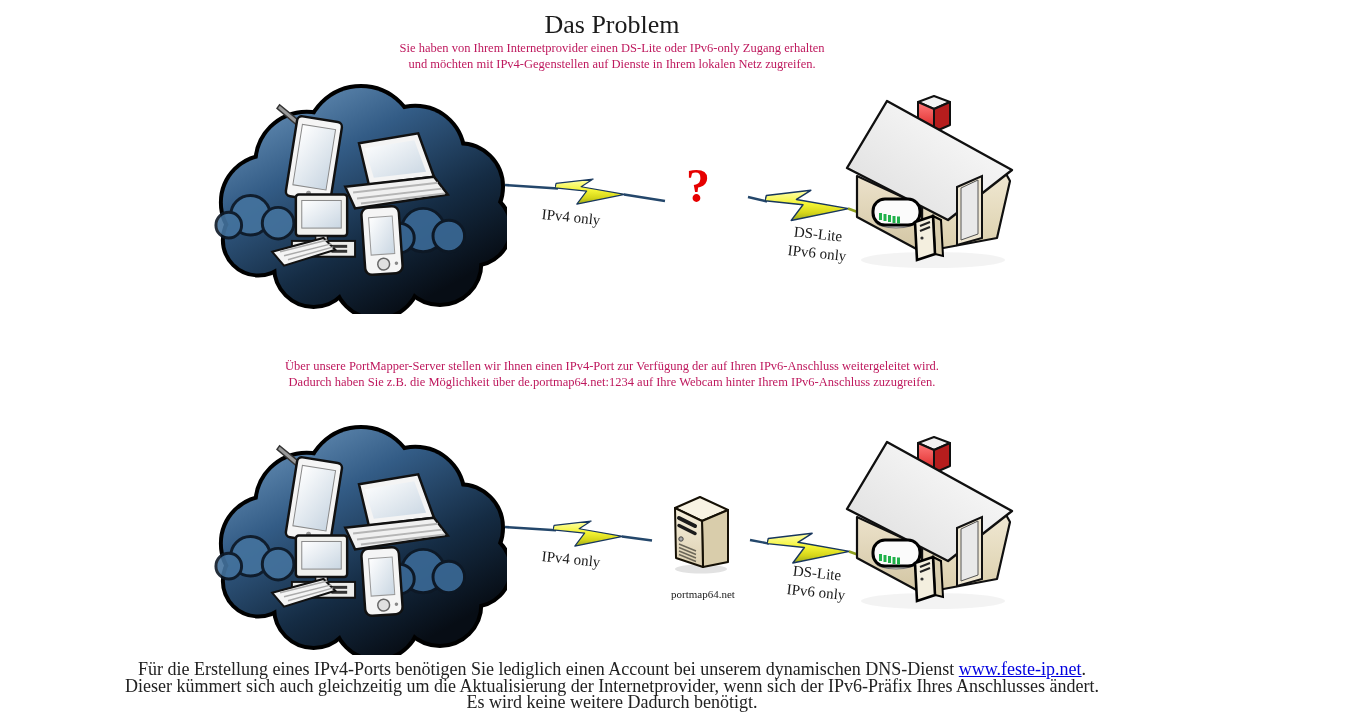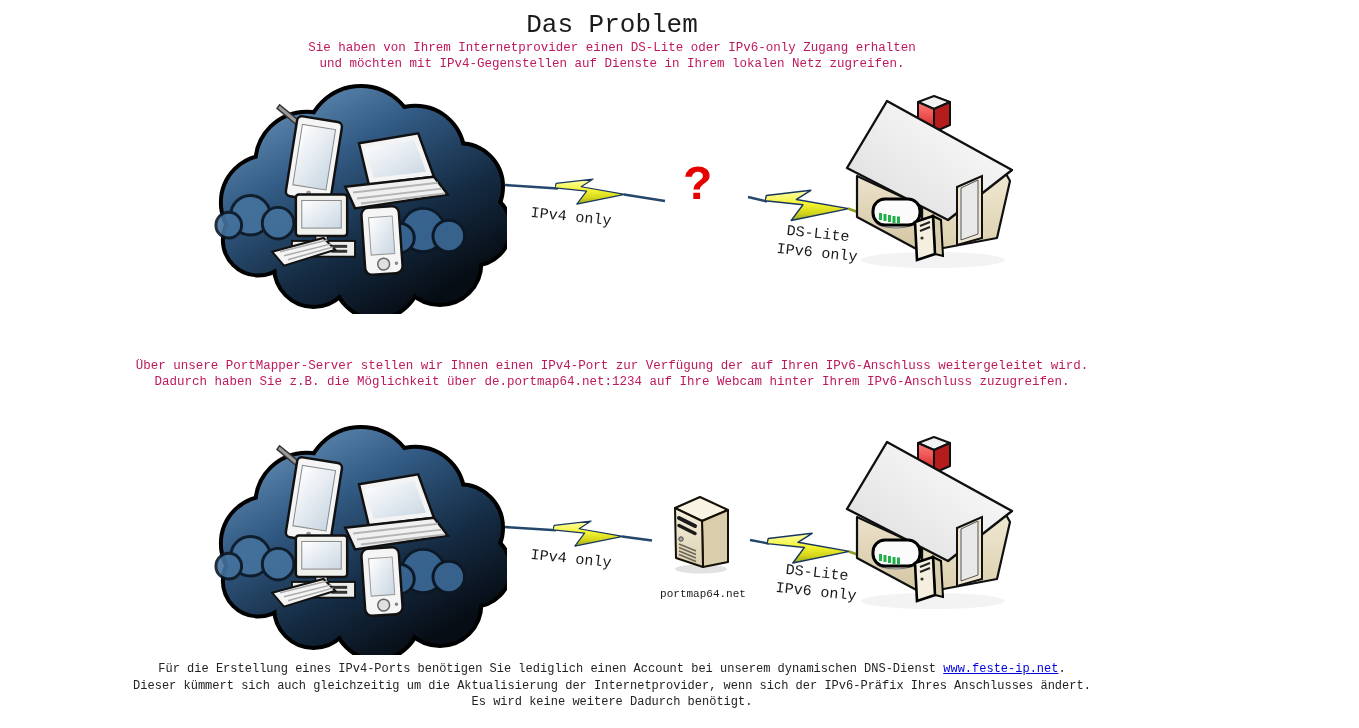--- a/index.html
+++ b/index.html
@@ -1,25 +1,25 @@
 <!DOCTYPE html>
 <html><head>
 <meta charset="utf-8">
 <style>
   html,body{margin:0;padding:0;background:#fff;}
   .canvas{position:relative;width:1359px;height:728px;background:#fff;overflow:hidden;
-          font-family:Liberation Mono, monospace;}
+          font-family:Liberation Serif, serif;}
   .center-col{position:absolute;left:0;width:1224px;text-align:center;}
   .h1{font-size:26px;color:#1b1b1b;letter-spacing:0px;}
   .sub{font-size:12.5px;line-height:16px;color:#be185d;}
   .diagram-label{position:absolute;width:130px;text-align:center;font-size:15px;color:#1a1a1a;
                  transform:rotate(6deg);}
   .server-label{position:absolute;width:130px;text-align:center;font-size:11px;color:#1a1a1a;}
   .qmark{position:absolute;font-size:48px;font-weight:bold;color:#e60000;line-height:52px;}
-  .footer{font-size:12px;line-height:16.5px;color:#222;}
+  .footer{font-size:18px;line-height:16.5px;color:#222;}
   .footer a{color:#0000e0;text-decoration:underline;}
   svg.icon{position:absolute;overflow:visible;}
 </style>
 </head>
 <body>
 
 <svg width="0" height="0" style="position:absolute" aria-hidden="true">
   <defs>
     <linearGradient id="g-cloud" gradientUnits="userSpaceOnUse" x1="60" y1="0" x2="190" y2="235">
       <stop offset="0" stop-color="#6e97bd"></stop>

